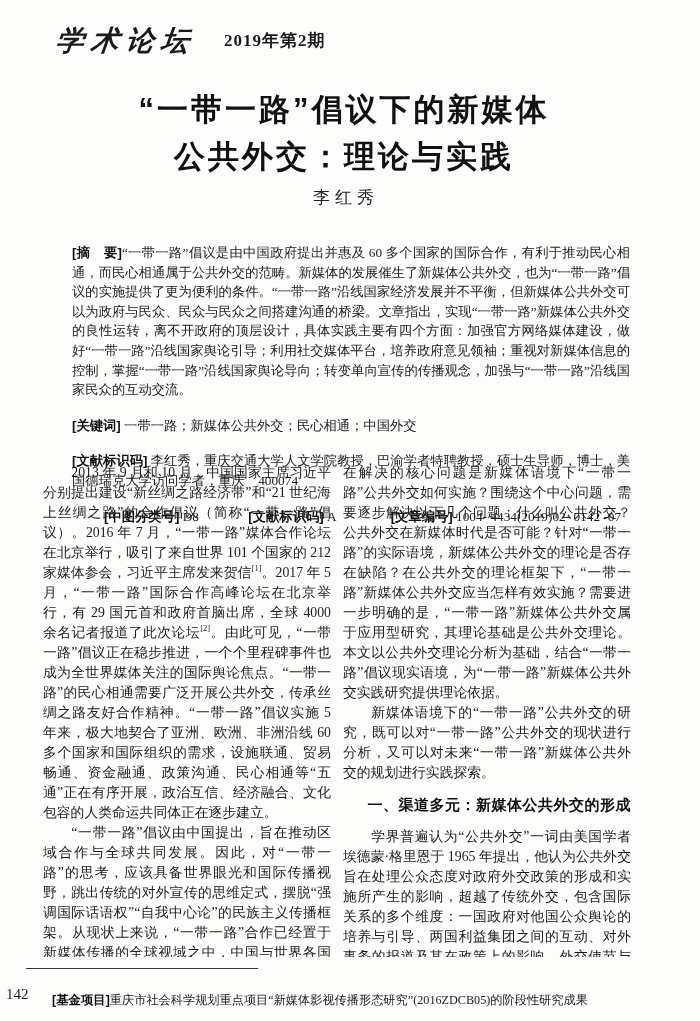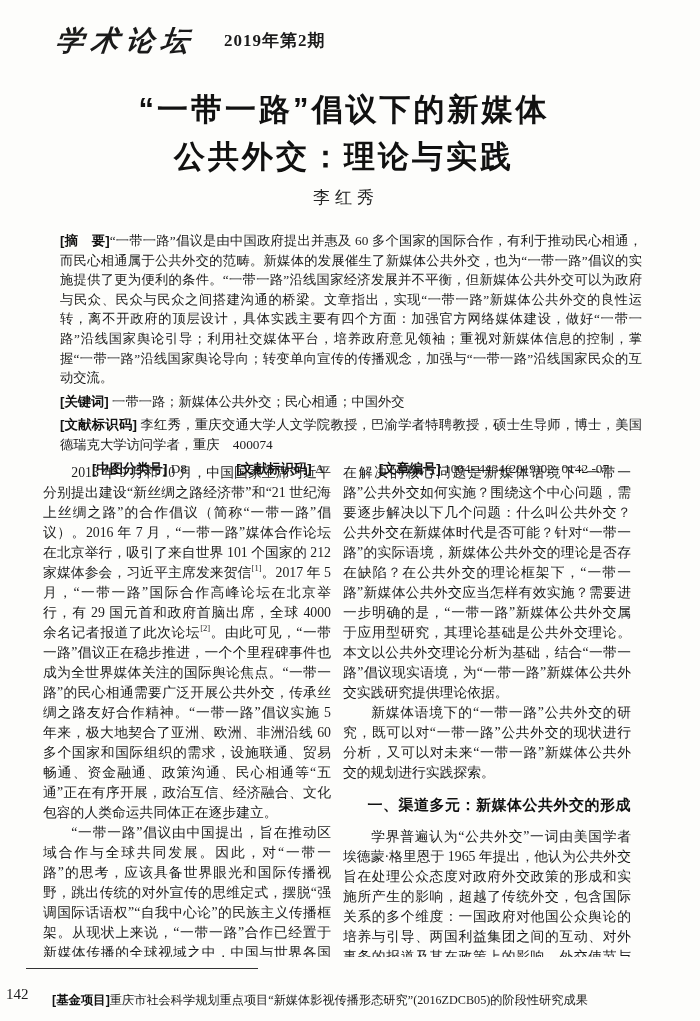--- a/index.html
+++ b/index.html
@@ -25,21 +25,21 @@
   }
   .author{
     position:absolute; top:186px; left:0; width:692px; text-align:center;
     font-size:17px; letter-spacing:5px; color:#222;
   }
   
   .meta-block{
     position:absolute; left:56px; top:227px; width:590px;
     font-size:13.3px; line-height:19.6px; text-align:justify;
   }
-  .meta-block p{margin:4px;}
+  .meta-block p{margin:16px;}
   .lab{
     font-family:"Liberation Sans","DejaVu Sans",sans-serif;
     font-weight:700; font-style:normal; color:#111;
   }
   .clc-row{margin-top:1px; white-space:nowrap;}
   .clc-item{display:inline-block;}
   .clc-1{width:141px;padding-left:32px;}
   .clc-2{width:139px;}
   
   .columns{position:absolute; left:43px; top:463px; width:588px; height:494px;}

